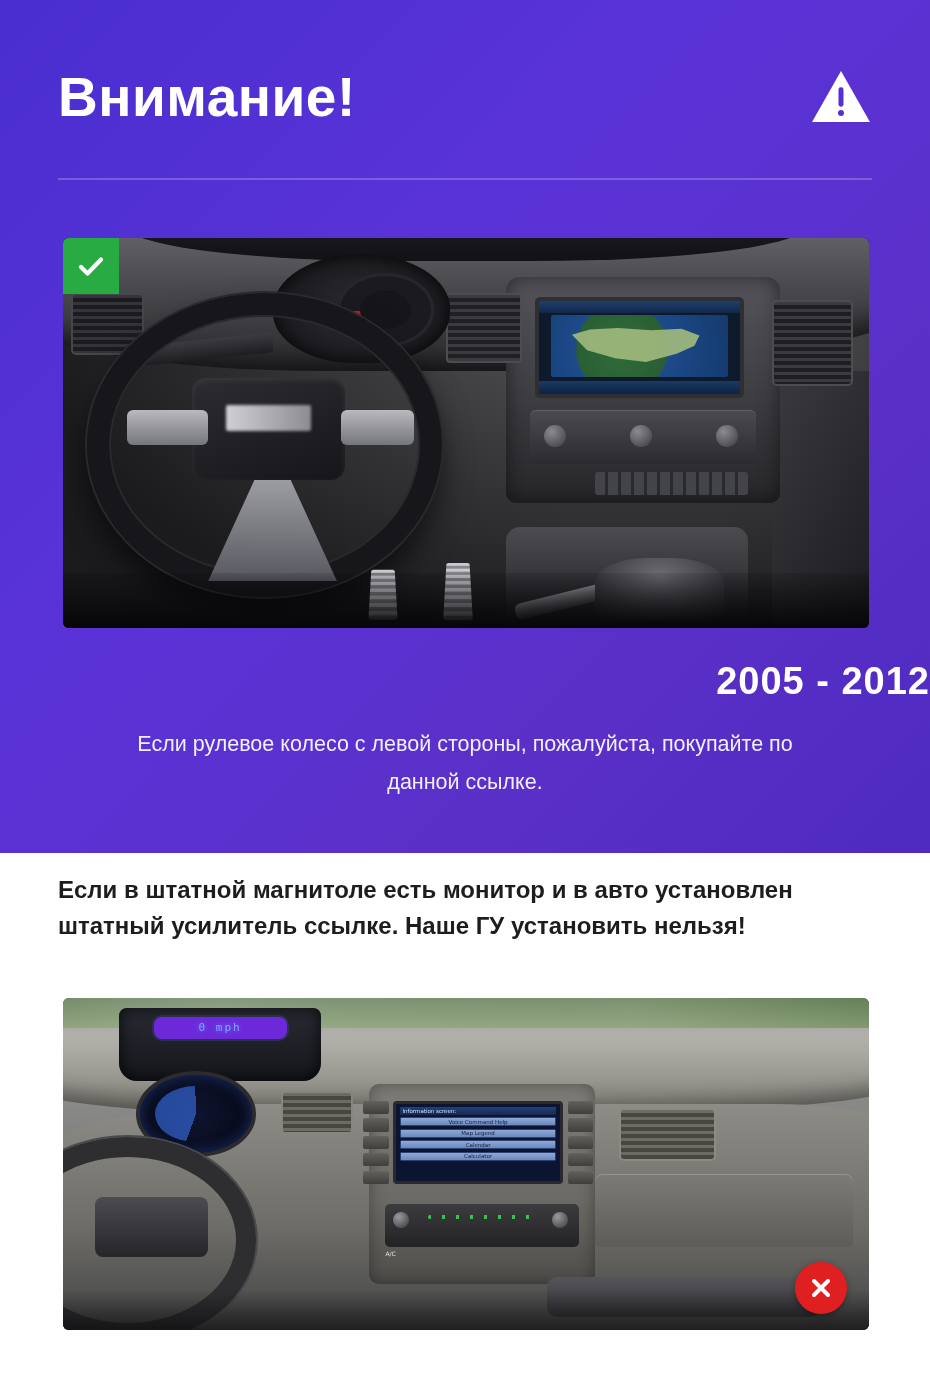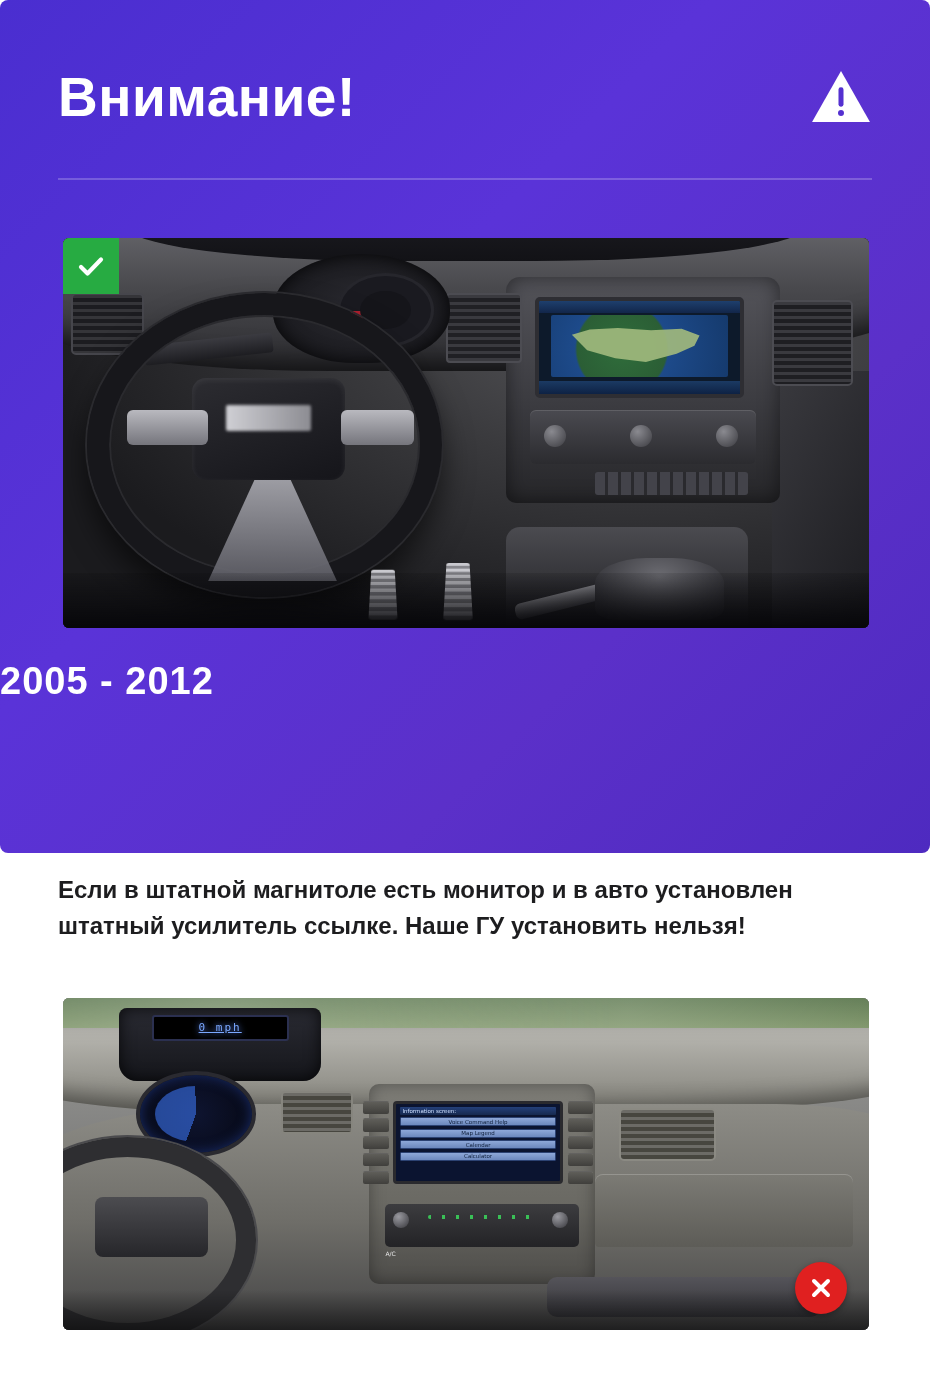--- a/index.html
+++ b/index.html
@@ -17,21 +17,20 @@
   }
 
   
   .hero {
     position: absolute;
     left: 0; top: 0;
     width: 930px;
     height: 853px;
     background: linear-gradient(135deg, #4a2ed0 0%, #5a33d8 40%, #5b30c9 70%, #4e2ac0 100%);
     overflow: hidden;
-    border-radius: 8px;
   }
   .hero-title-row {
     position: absolute;
     left: 58px; top: 52px;
     width: 814px;
     height: 90px;
     display: flex;
     align-items: center;
     justify-content: space-between;
   }
@@ -73,21 +72,21 @@
     display: flex;
     align-items: center;
     justify-content: center;
     z-index: 5;
   }
   .check-badge svg { width: 30px; height: 30px; }
 
   .years {
     position: absolute;
     top: 660px; left: 0; width: 930px;
-    text-align: left;
+    text-align: right;
     font-size: 38px;
     font-weight: bold;
     color: #ffffff;
     letter-spacing: 1px;
   }
   .hero-sub {
     position: absolute;
     top: 726px; left: 115px;
     width: 700px;
     text-align: center;
@@ -332,30 +331,29 @@
     border-radius: 26% 16% 0 0;
   }
   .c2-cluster {
     position: absolute; left: 7%; top: 3%; width: 25%; height: 22%;
     background: linear-gradient(180deg, #2a2b33, #15161b);
     border-radius: 8px 8px 18px 18px;
     box-shadow: inset 0 0 16px rgba(0,0,0,0.8);
   }
   .c2-digital {
     position: absolute; left: 11%; top: 5%; width: 17%; height: 8%;
-    background: #000000;
-    border-radius: 3px;
+    background: #6d28d9;
+    border-radius: 10px;
     border: 2px solid #2b3050;
     display: flex; align-items: center; justify-content: center;
     color: #7aa8ff;
     font-family: "DejaVu Sans Mono", monospace;
     font-size: 11px;
     letter-spacing: 2px;
     text-shadow: 0 0 6px #5f8cff;
-    text-decoration: underline;
   }
   .c2-tach {
     position: absolute; left: 9%; top: 22%; width: 15%; height: 26%;
     border-radius: 50%;
     background: radial-gradient(circle at 50% 50%, #0e1430 0%, #080b1a 70%);
     border: 4px solid #2a2a30;
     box-shadow: 0 0 14px rgba(60,110,255,0.35) inset;
   }
   .c2-tach::after {
     content:""; position:absolute; inset: 14%;
@@ -534,20 +532,21 @@
       <div class="c1-floor"></div>
 
       <div class="check-badge">
         <svg viewBox="0 0 30 30" aria-hidden="true">
           <path d="M5 16 L11.5 22.5 L25 8.5" fill="none" stroke="#ffffff" stroke-width="4.2" stroke-linecap="round" stroke-linejoin="round"></path>
         </svg>
       </div>
     </figure>
 
     <div class="years">2005 - 2012</div>
+    <p class="hero-sub">Если рулевое колесо с левой стороны, пожалуйста, покупайте по данной ссылке.</p>
   </section>
 
   <p class="white-note">Если в штатной магнитоле есть монитор и в авто установлен штатный усилитель ссылке. Наше ГУ установить нельзя!</p>
 
   <figure class="photo2">
     <div class="c2-bg"></div>
     <div class="c2-windshield"></div>
     <div class="c2-dashtop"></div>
     <div class="c2-dashlow"></div>
 

